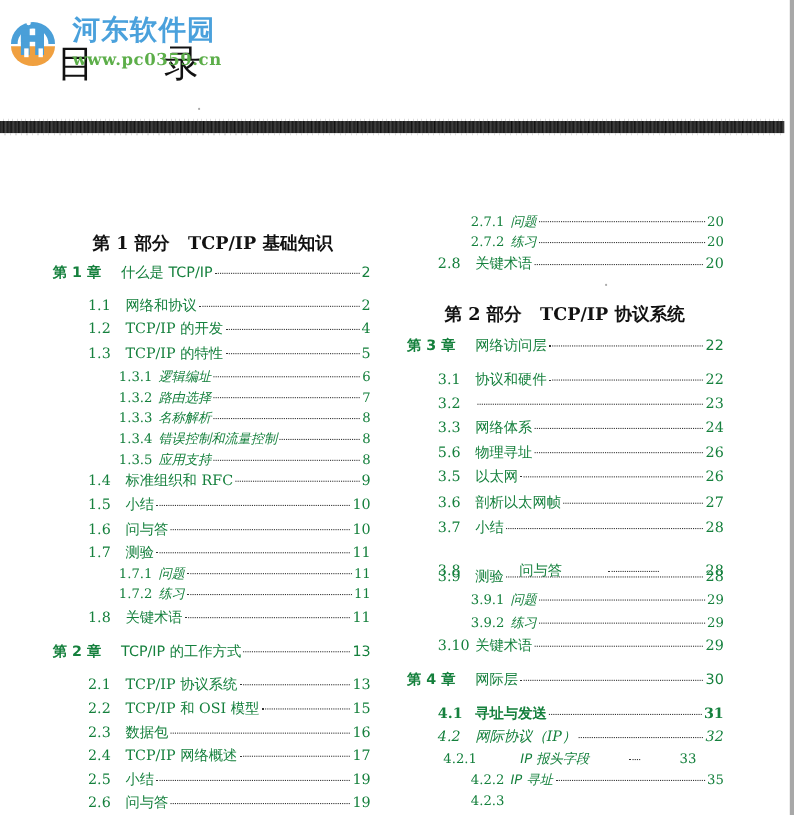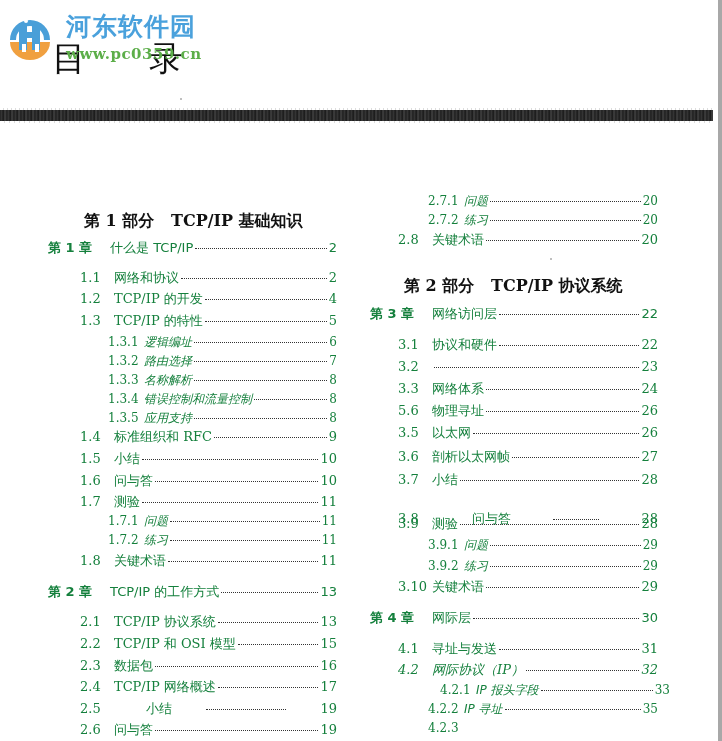--- a/index.html
+++ b/index.html
@@ -213,21 +213,21 @@
     <span class="title">数据包</span>
     <span class="dots"></span>
     <span class="page">16</span>
   </div>
     <div class="row section" style="left: 80px; top: 678px; width: 257px;">
     <span class="num">2.4</span>
     <span class="title">TCP/IP 网络概述</span>
     <span class="dots"></span>
     <span class="page">17</span>
   </div>
-    <div class="row section" style="left: 80px; top: 700px; width: 257px; gap: 32px;">
+    <div class="row section" style="left: 80px; top: 700px; width: 257px;">
     <span class="num">2.5</span>
     <span class="title">小结</span>
     <span class="dots"></span>
     <span class="page">19</span>
   </div>
     <div class="row section" style="left: 80px; top: 721px; width: 257px;">
     <span class="num">2.6</span>
     <span class="title">问与答</span>
     <span class="dots"></span>
     <span class="page">19</span>
@@ -334,33 +334,33 @@
     <span class="title">关键术语</span>
     <span class="dots"></span>
     <span class="page">29</span>
   </div>
     <div class="row chapter" style="left: 370px; top: 609px; width: 288px;">
     <span class="num">第 4 章</span>
     <span class="title">网际层</span>
     <span class="dots"></span>
     <span class="page">30</span>
   </div>
-    <div class="row section" style="left: 398px; top: 640px; width: 260px;">
+    <div class="row section" style="left: 398px; top: 640px; width: 260px; font-weight: bold;">
     <span class="num">4.1</span>
     <span class="title">寻址与发送</span>
     <span class="dots"></span>
     <span class="page">31</span>
   </div>
     <div class="row section" style="left: 398px; top: 661px; width: 260px; font-style: italic;">
     <span class="num">4.2</span>
     <span class="title">网际协议（IP）</span>
     <span class="dots"></span>
     <span class="page">32</span>
   </div>
-    <div class="row sub" style="left: 440px; top: 681px; width: 230px;">
+    <div class="row sub" style="left: 403px; top: 681px; width: 230px; gap: 34px;">
     <span class="num">4.2.1</span>
     <span class="title">IP 报头字段</span>
     <span class="dots"></span>
     <span class="page">33</span>
   </div>
     <div class="row sub" style="left: 428px; top: 700px; width: 230px;">
     <span class="num">4.2.2</span>
     <span class="title">IP 寻址</span>
     <span class="dots"></span>
     <span class="page">35</span>

